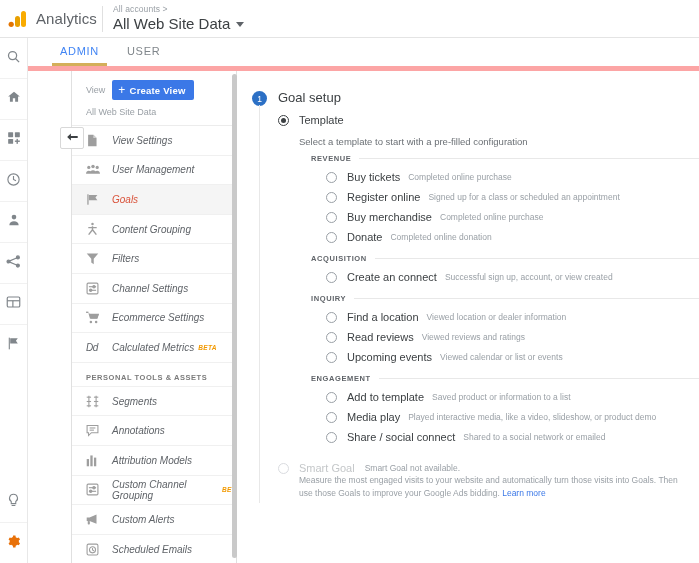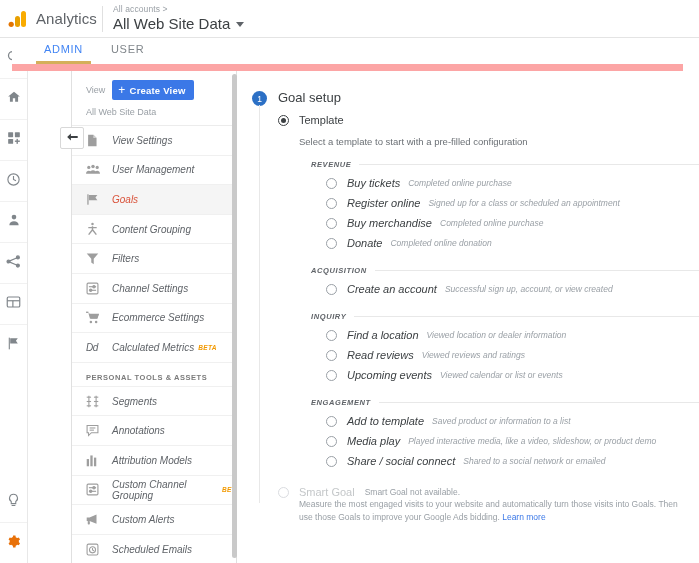--- a/index.html
+++ b/index.html
@@ -92,25 +92,25 @@
   }
   .rail-item.nb { border-bottom: none; }
   .rail-bottom {
     position: absolute;
     bottom: 0; left: 0; width: 27px;
   }
 
   
   .tabbar {
     position: absolute;
-    top: 38px; left: 12px;
+    top: 38px; left: 28px;
     width: 671px;
     height: 33px;
     background: #fff;
-    border-bottom: 7px solid #fca5a5;
+    border-bottom: 5px solid #fca5a5;
     box-sizing: border-box;
     display: flex;
     align-items: flex-end;
     padding-left: 18px;
   }
   .tab {
     font-size: 11px;
     letter-spacing: .7px;
     padding: 0 14px 9px 14px;
     color: #80868b;
@@ -329,22 +329,21 @@
     margin-left: 8px;
   }
   .helper {
     font-size: 9.5px;
     color: #6b7075;
     margin: 10px 0 0 21px;
   }
 
   .group {
     margin-left: 33px;
-    margin-top: 13px;
-    font-style: italic;
+    margin-top: 7px;
   }
   .group-title {
     font-size: 7.5px;
     font-weight: bold;
     letter-spacing: .6px;
     color: #5f6368;
     display: flex;
     align-items: center;
     margin-bottom: 4px;
   }
@@ -727,21 +726,21 @@
       </div>
     </div>
 
     <div class="group">
       <div class="group-title">
         <span>ACQUISITION</span>
         <span class="rule"></span>
       </div>
       <div class="tmpl-row">
         <span class="radio"></span>
-        <span class="opt-main">Create an account</span>
+        <span class="opt-main">Create an connect</span>
         <span class="opt-desc">Successful sign up, account, or view created</span>
       </div>
     </div>
 
     <div class="group">
       <div class="group-title">
         <span>INQUIRY</span>
         <span class="rule"></span>
       </div>
       <div class="tmpl-row">

